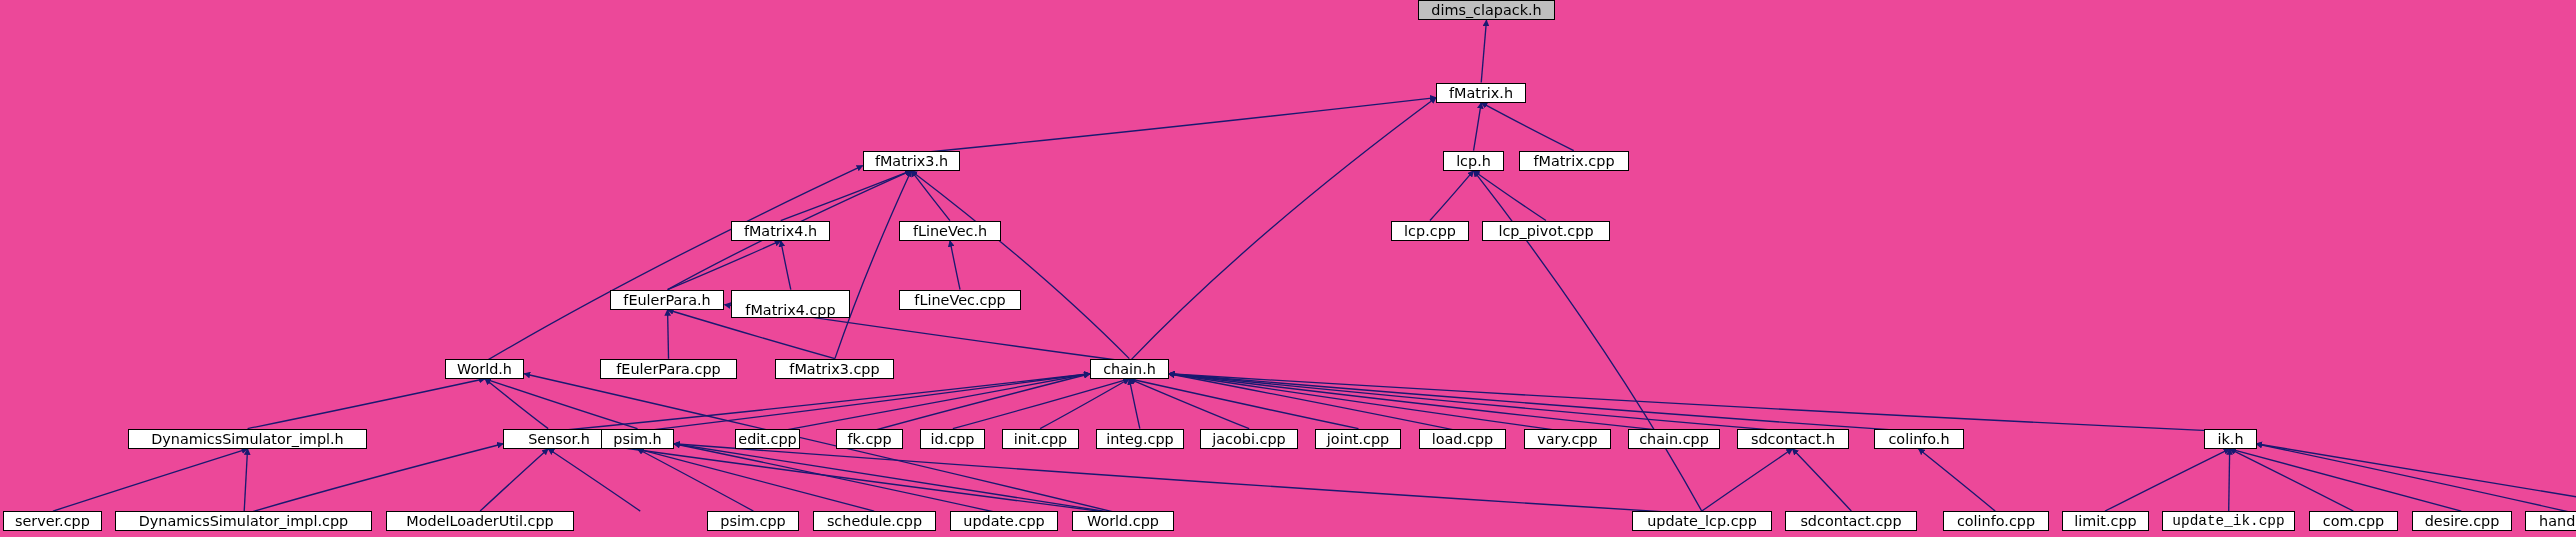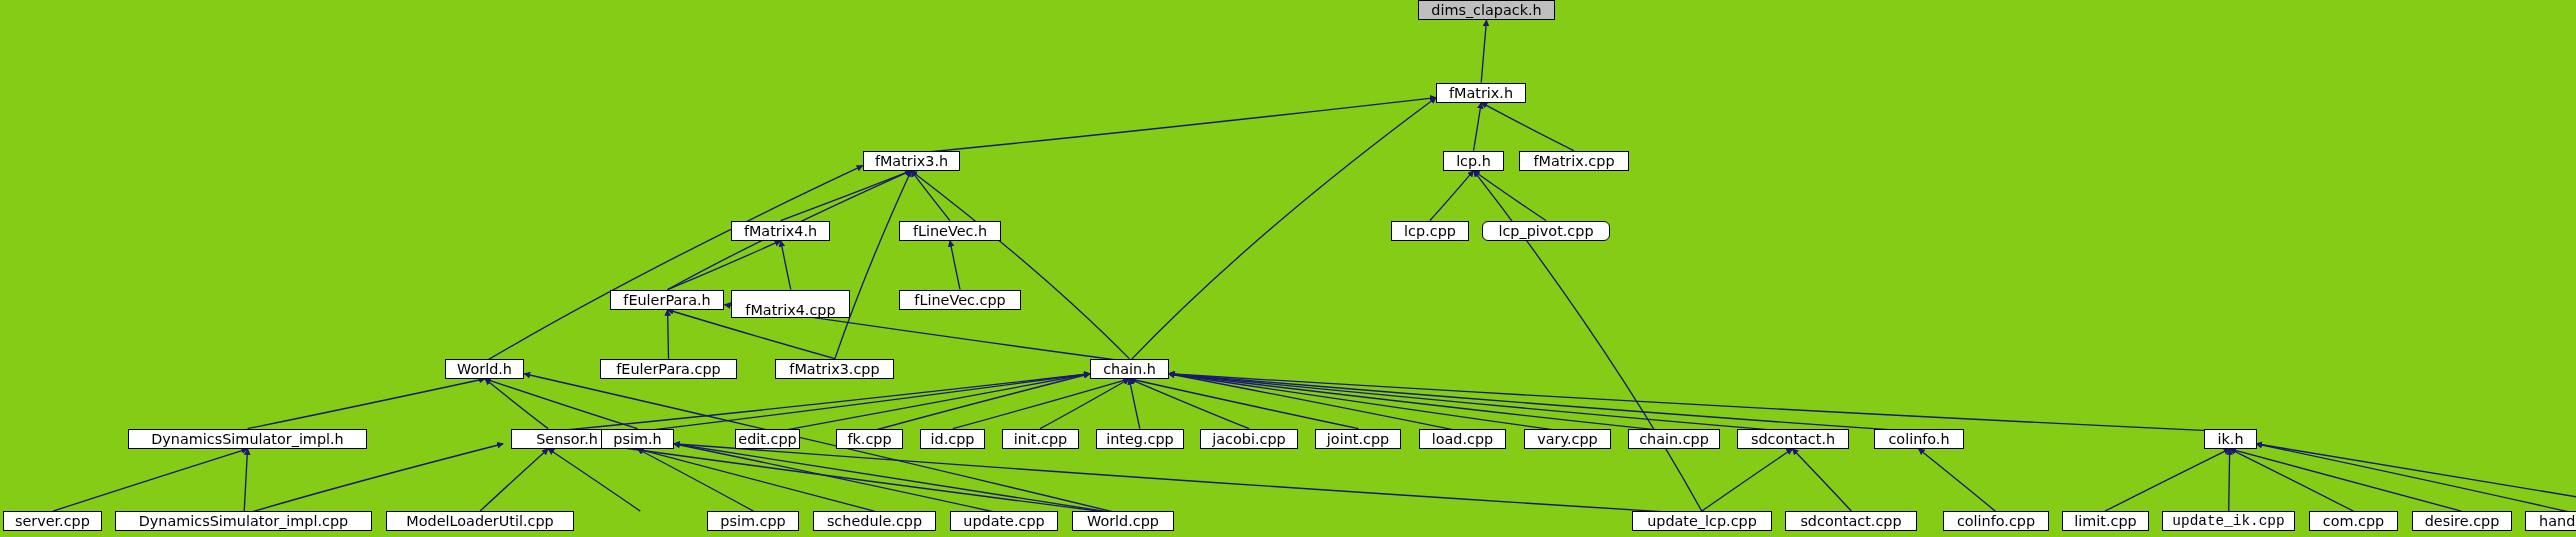--- a/index.html
+++ b/index.html
@@ -4,21 +4,21 @@
 <style>
   html, body {
     margin: 0;
     padding: 0;
     background: #ffffff;
   }
   #graph-root {
     position: relative;
     width: 2576px;
     height: 537px;
-    background: #84cc16;
+    background: #ec4899;
     font-family: "DejaVu Sans", "Liberation Sans", sans-serif;
     overflow: hidden;
   }
   #edge-layer {
     position: absolute;
     left: 0;
     top: 0;
     width: 2576px;
     height: 537px;
     pointer-events: none;
@@ -139,21 +139,21 @@
       </div>
       <div class="node" style="left: 731px; top: 221px; width: 99px; height: 20px;">
         <span class="lbl">fMatrix4.h</span>
       </div>
       <div class="node" style="left: 899px; top: 221px; width: 102px; height: 20px;">
         <span class="lbl">fLineVec.h</span>
       </div>
       <div class="node" style="left: 1391px; top: 221px; width: 78px; height: 20px;">
         <span class="lbl">lcp.cpp</span>
       </div>
-      <div class="node" style="left: 1482px; top: 221px; width: 128px; height: 20px; border-radius: 6px;">
+      <div class="node" style="left: 1482px; top: 221px; width: 128px; height: 20px;">
         <span class="lbl">lcp_pivot.cpp</span>
       </div>
       <div class="node" style="left: 610px; top: 290px; width: 114px; height: 20px;">
         <span class="lbl">fEulerPara.h</span>
       </div>
       <div class="node" style="left: 731px; top: 290px; width: 119px; height: 28px; align-items: flex-end;">
         <span class="lbl">fMatrix4.cpp</span>
       </div>
       <div class="node" style="left: 899px; top: 290px; width: 122px; height: 20px;">
         <span class="lbl">fLineVec.cpp</span>
@@ -166,21 +166,21 @@
       </div>
       <div class="node" style="left: 775px; top: 359px; width: 119px; height: 20px;">
         <span class="lbl">fMatrix3.cpp</span>
       </div>
       <div class="node" style="left: 1090px; top: 359px; width: 79px; height: 20px;">
         <span class="lbl">chain.h</span>
       </div>
       <div class="node" style="left: 128px; top: 429px; width: 239px; height: 20px;">
         <span class="lbl">DynamicsSimulator_impl.h</span>
       </div>
-      <div class="node" style="left: 503px; top: 429px; width: 112px; height: 20px; margin-left: 8px;">
+      <div class="node" style="left: 503px; top: 429px; width: 112px; height: 20px;">
         <span class="lbl">Sensor.h</span>
       </div>
       <div class="node" style="left: 601px; top: 429px; width: 73px; height: 20px;">
         <span class="lbl">psim.h</span>
       </div>
       <div class="node" style="left: 735px; top: 429px; width: 65px; height: 20px;">
         <span class="lbl">edit.cpp</span>
       </div>
       <div class="node" style="left: 836px; top: 429px; width: 67px; height: 20px;">
         <span class="lbl">fk.cpp</span>

